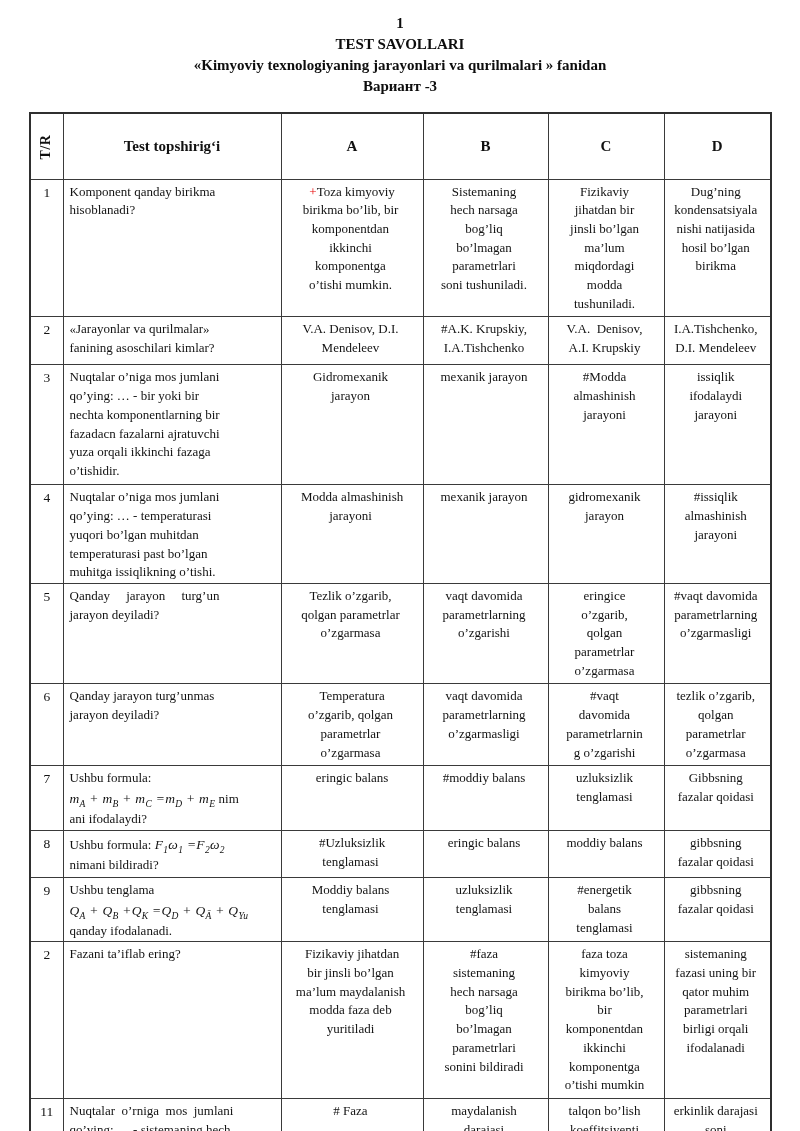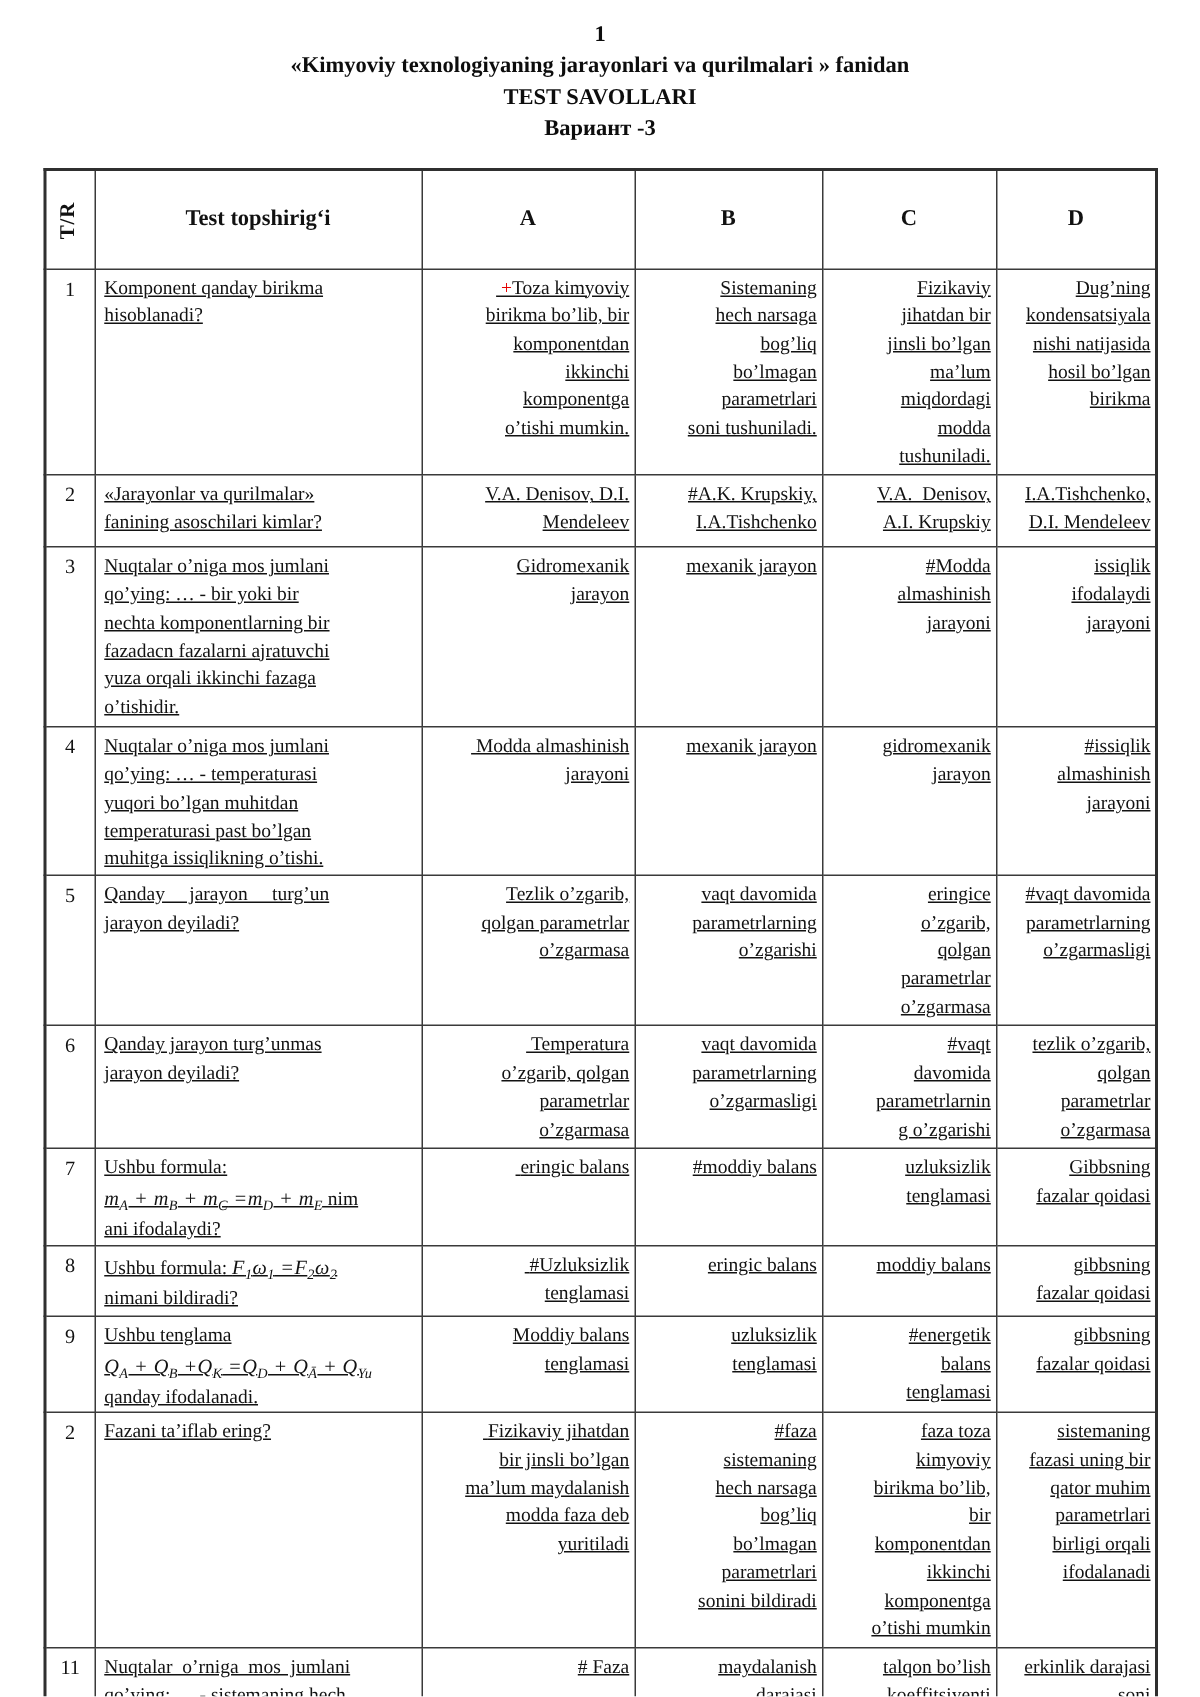--- a/index.html
+++ b/index.html
@@ -24,39 +24,39 @@
   .test-table th {
     vertical-align:middle; text-align:center;
     font-size:15px; font-weight:bold; color:#111;
   }
   .th-vert {
     display:inline-block; transform:rotate(-90deg); white-space:nowrap;
     font-size:14px; letter-spacing:0.5px;
   }
   .test-table td { font-size:13px; line-height:18.7px; color:#121212; }
   td.num { text-align:center; padding-top:4px; font-size:13.5px; }
-  td.q   { padding:3px 4px 1px 6px; text-align:left;text-decoration:underline; }
-  td.opt { padding:3px 3px 3px 0; text-align:right;text-decoration:underline; }
+  td.q   { padding:3px 4px 1px 6px; text-align:left; }
+  td.opt { padding:3px 3px 3px 0; text-align:center; }
   .pre   { white-space:pre-wrap; word-wrap:break-word; }
   .qline { white-space:pre-wrap; word-wrap:break-word; }
   .fline { white-space:nowrap; padding:2px 0 1px 0; }
   .formula { font-style:italic; font-size:13.5px; letter-spacing:0.3px; }
   .formula sub { font-size:9.5px; font-style:italic; line-height:0; }
   .upright { font-style:normal; }
   .red-plus { color:#e60000; }
 </style>
 </head>
 <body>
 
 <div class="page">
 
   <div class="doc-header">
     <div class="hline">1</div>
+    <div class="hline">TEST SAVOLLARI</div>
     <div class="hline">«Kimyoviy texnologiyaning jarayonlari va qurilmalari » fanidan</div>
-    <div class="hline">TEST SAVOLLARI</div>
     <div class="hline">Вариант -3</div>
   </div>
 
   <table class="test-table">
     <colgroup>
       <col style="width:33px">
       <col style="width:218px">
       <col style="width:142px">
       <col style="width:125px">
       <col style="width:116px">

